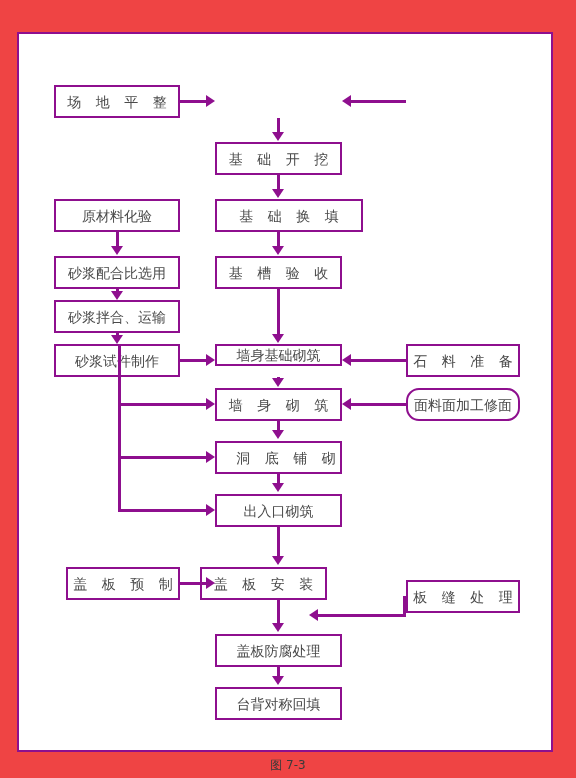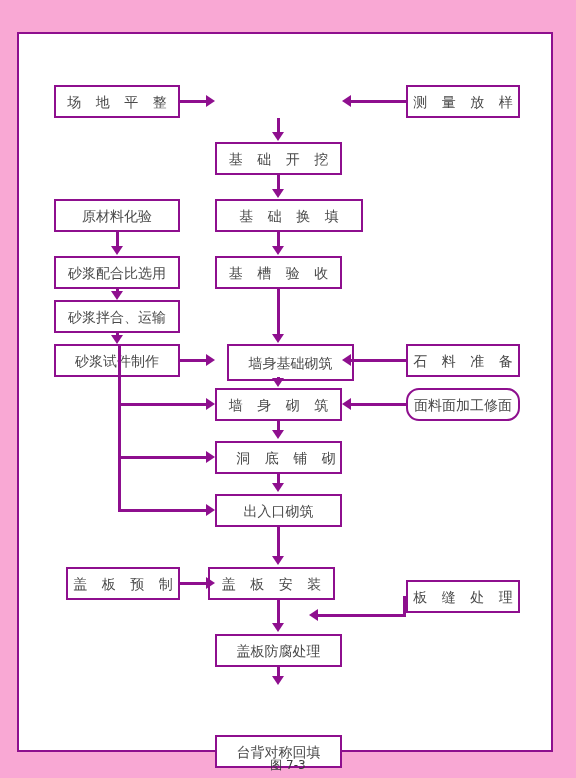--- a/index.html
+++ b/index.html
@@ -12,21 +12,21 @@
     height: 778px;
     font-family: "DejaVu Sans", "Liberation Sans", sans-serif;
     overflow: hidden;
     position: relative;
   }
   #page {
     position: absolute;
     left: 0; top: 0;
     width: 576px;
     height: 778px;
-    background: #f9a8d4;
+    background: #ef4444;
   }
   
   #frame {
     position: absolute;
     left: 17px;
     top: 32px;
     width: 536px;
     height: 720px;
     border: 2px solid #8e0f8e;
     box-sizing: border-box;
@@ -95,57 +95,56 @@
 </head>
 <body>
 
 <div id="page">
 
   <div id="frame"></div>
 
   <div class="node sp" style="left:54px; top:85px; width:126px; height:33px;">场 地 平 整</div>
 
 
-  <div class="node sp" style="left:406px; top:85px; width:114px; height:33px;">测 量 放 样</div>
 
   <div class="node sp" style="left:215px; top:142px; width:127px; height:33px;">基 础 开 挖</div>
 
   <div class="node" style="left:54px; top:199px; width:126px; height:33px;">原材料化验</div>
 
   <div class="node sp" style="left:215px; top:199px; width:148px; height:33px;">基 础 换 填</div>
 
   <div class="node" style="left:54px; top:256px; width:126px; height:33px;">砂浆配合比选用</div>
 
   <div class="node" style="left:54px; top:300px; width:126px; height:33px;">砂浆拌合、运输</div>
 
   <div class="node sp" style="left:215px; top:256px; width:127px; height:33px;">基 槽 验 收</div>
 
   <div class="node" style="left:54px; top:344px; width:126px; height:33px;">砂浆试件制作</div>
 
-  <div class="node" style="left:215px; top:344px; width:127px; height:37px;margin-left:12px;">墙身基础砌筑</div>
+  <div class="node" style="left:215px; top:344px; width:127px; height:22px;">墙身基础砌筑</div>
 
   <div class="node sp" style="left:406px; top:344px; width:114px; height:33px;">石 料 准 备</div>
 
   <div class="node sp" style="left:215px; top:388px; width:127px; height:33px;">墙 身 砌 筑</div>
 
   <div class="node" style="left:406px; top:388px; width:114px; height:33px;border-radius:13px;">面料面加工修面</div>
 
   <div class="node sp" style="left:215px; top:441px; width:127px; height:33px;padding-left:15px;">洞 底 铺 砌</div>
 
   <div class="node" style="left:215px; top:494px; width:127px; height:33px;">出入口砌筑</div>
 
   <div class="node sp" style="left:66px; top:567px; width:114px; height:33px;">盖 板 预 制</div>
 
-  <div class="node sp" style="left:208px; top:567px; width:127px; height:33px;">盖 板 安 装</div>
+  <div class="node sp" style="left:200px; top:567px; width:127px; height:33px;">盖 板 安 装</div>
 
   <div class="node sp" style="left:406px; top:580px; width:114px; height:33px;">板 缝 处 理</div>
 
   <div class="node" style="left:215px; top:634px; width:127px; height:33px;text-align:center;">盖板防腐处理</div>
 
-  <div class="node" style="left:215px; top:687px; width:127px; height:33px;margin-top:48px;">台背对称回填</div>
+  <div class="node" style="left:215px; top:687px; width:127px; height:33px;">台背对称回填</div>
 
   <div class="hline" style="left:180px; top:100px; width:27px;"></div>
   <div class="arrow-r" style="left:206px; top:95px;"></div>
 
   <div class="hline" style="left:351px; top:100px; width:55px;"></div>
   <div class="arrow-l" style="left:342px; top:95px;"></div>
 
   <div class="vline" style="left:277px; top:118px; height:16px;"></div>
   <div class="arrow-d" style="left:272px; top:132px;"></div>
 

